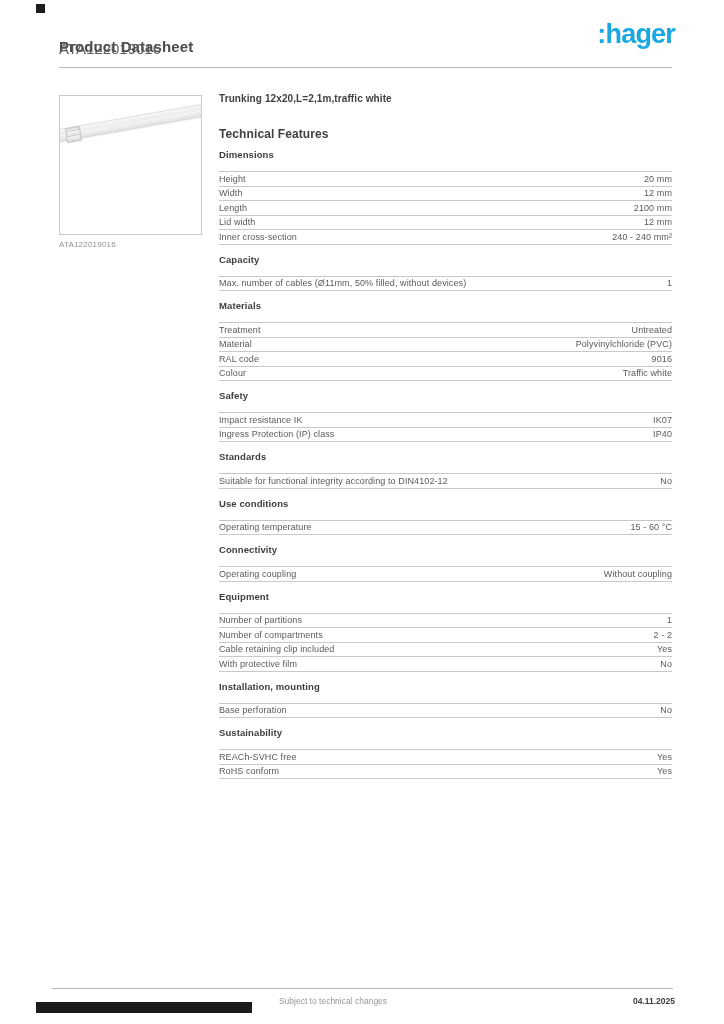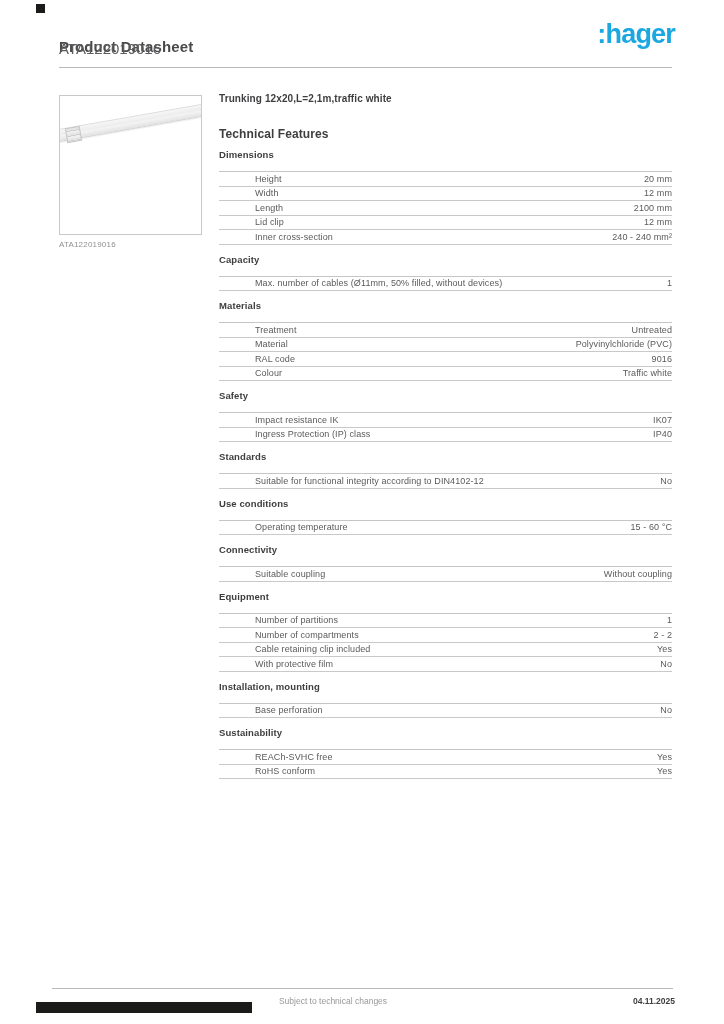--- a/index.html
+++ b/index.html
@@ -47,21 +47,21 @@
   .section { margin-top: 9px; }
   .sec-title {
     font-size: 9.5px; font-weight: 700; color: #3e3e40; line-height: 11px;
     padding-bottom: 11px; border-bottom: 1px solid #c6c6c6; letter-spacing: .1px;
   }
   .row {
     display: flex; justify-content: space-between; align-items: baseline;
     font-size: 9px; line-height: 10.5px; color: #5a5a5c;
     padding: 1.5px 0; border-bottom: 1px solid #c9c9c9; letter-spacing: .1px;
   }
-  .row .lab { text-align: left; white-space: nowrap; margin-left: 36px; }
+  .row .lab { text-align: left; white-space: nowrap; }
   .row .val { text-align: right; white-space: nowrap; }
 
   
   .ftr-rule { position: absolute; left: 52px; top: 988px; width: 621px; height: 1px; background: #b9b9b9; }
   .ftr-note { position: absolute; left: 0; top: 996px; width: 666px; text-align: center; font-size: 8.5px; color: #989898; }
   .ftr-date { position: absolute; right: 49px; top: 996px; font-size: 8.5px; font-weight: 700; color: #3e3e40; }
 </style>
 </head>
 <body>
 
@@ -92,21 +92,21 @@
           </div>
           <div class="row">
             <span class="lab">Width</span>
             <span class="val">12 mm</span>
           </div>
           <div class="row">
             <span class="lab">Length</span>
             <span class="val">2100 mm</span>
           </div>
           <div class="row">
-            <span class="lab">Lid clip</span>
+            <span class="lab">Lid width</span>
             <span class="val">12 mm</span>
           </div>
           <div class="row">
             <span class="lab">Inner cross-section</span>
             <span class="val">240 - 240 mm²</span>
           </div>
         </div>
         <div class="section">
           <div class="sec-title">Capacity</div>
           <div class="row">
@@ -154,21 +154,21 @@
         <div class="section">
           <div class="sec-title">Use conditions</div>
           <div class="row">
             <span class="lab">Operating temperature</span>
             <span class="val">15 - 60 °C</span>
           </div>
         </div>
         <div class="section">
           <div class="sec-title">Connectivity</div>
           <div class="row">
-            <span class="lab">Suitable coupling</span>
+            <span class="lab">Operating coupling</span>
             <span class="val">Without coupling</span>
           </div>
         </div>
         <div class="section">
           <div class="sec-title">Equipment</div>
           <div class="row">
             <span class="lab">Number of partitions</span>
             <span class="val">1</span>
           </div>
           <div class="row">

